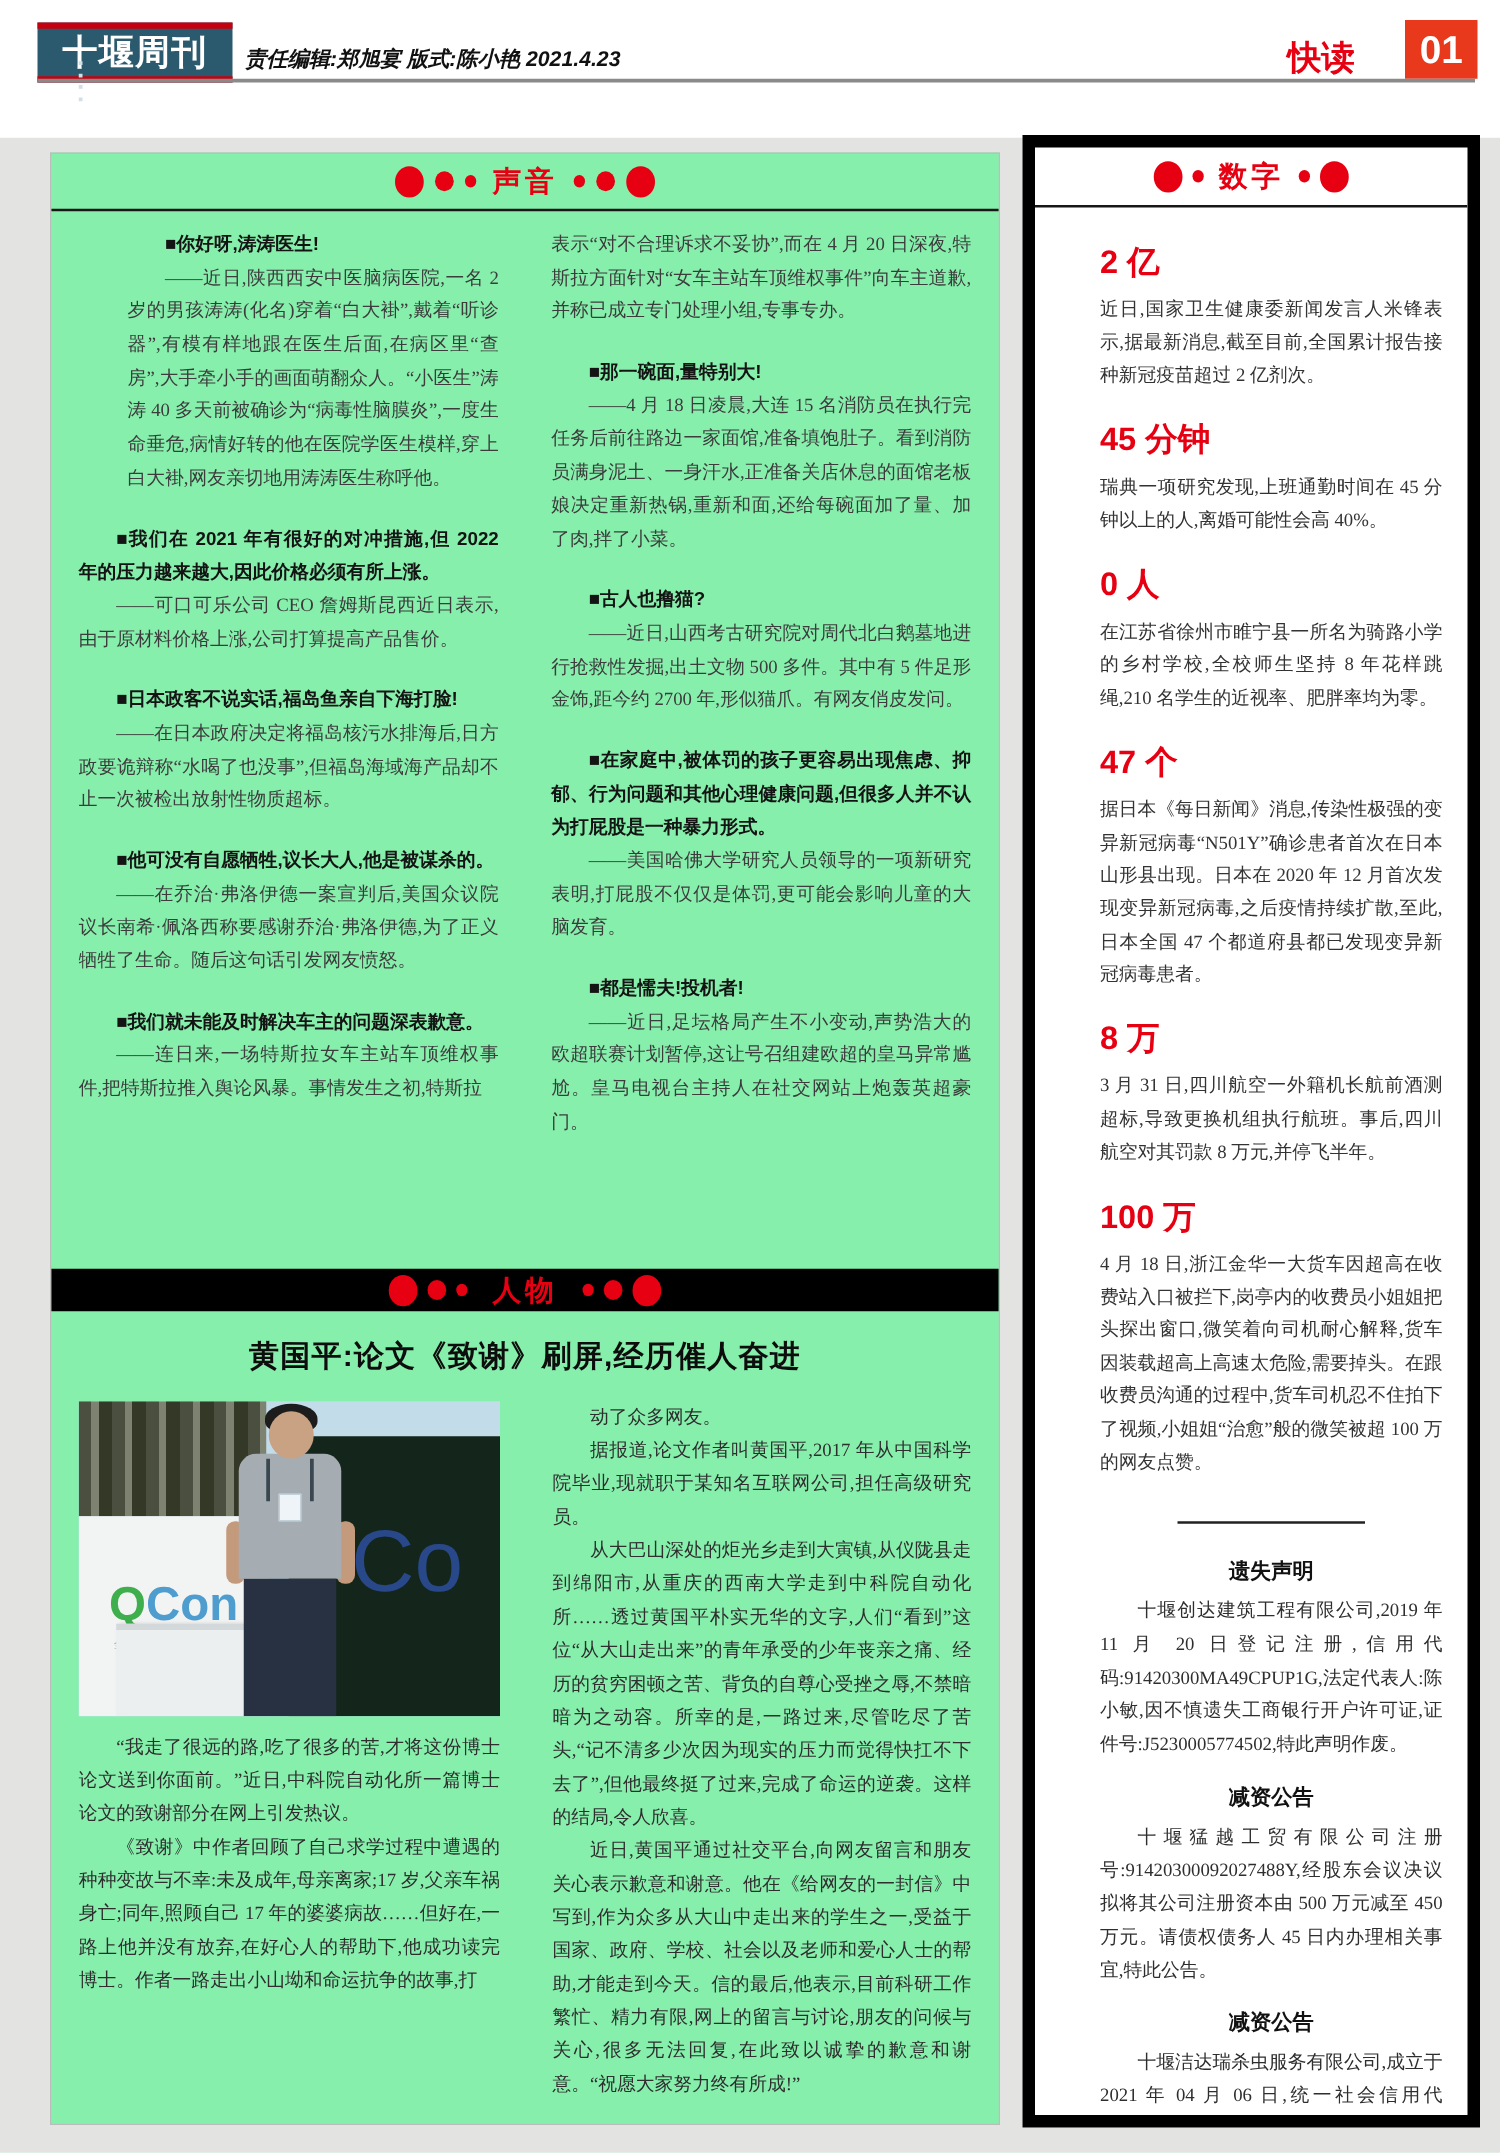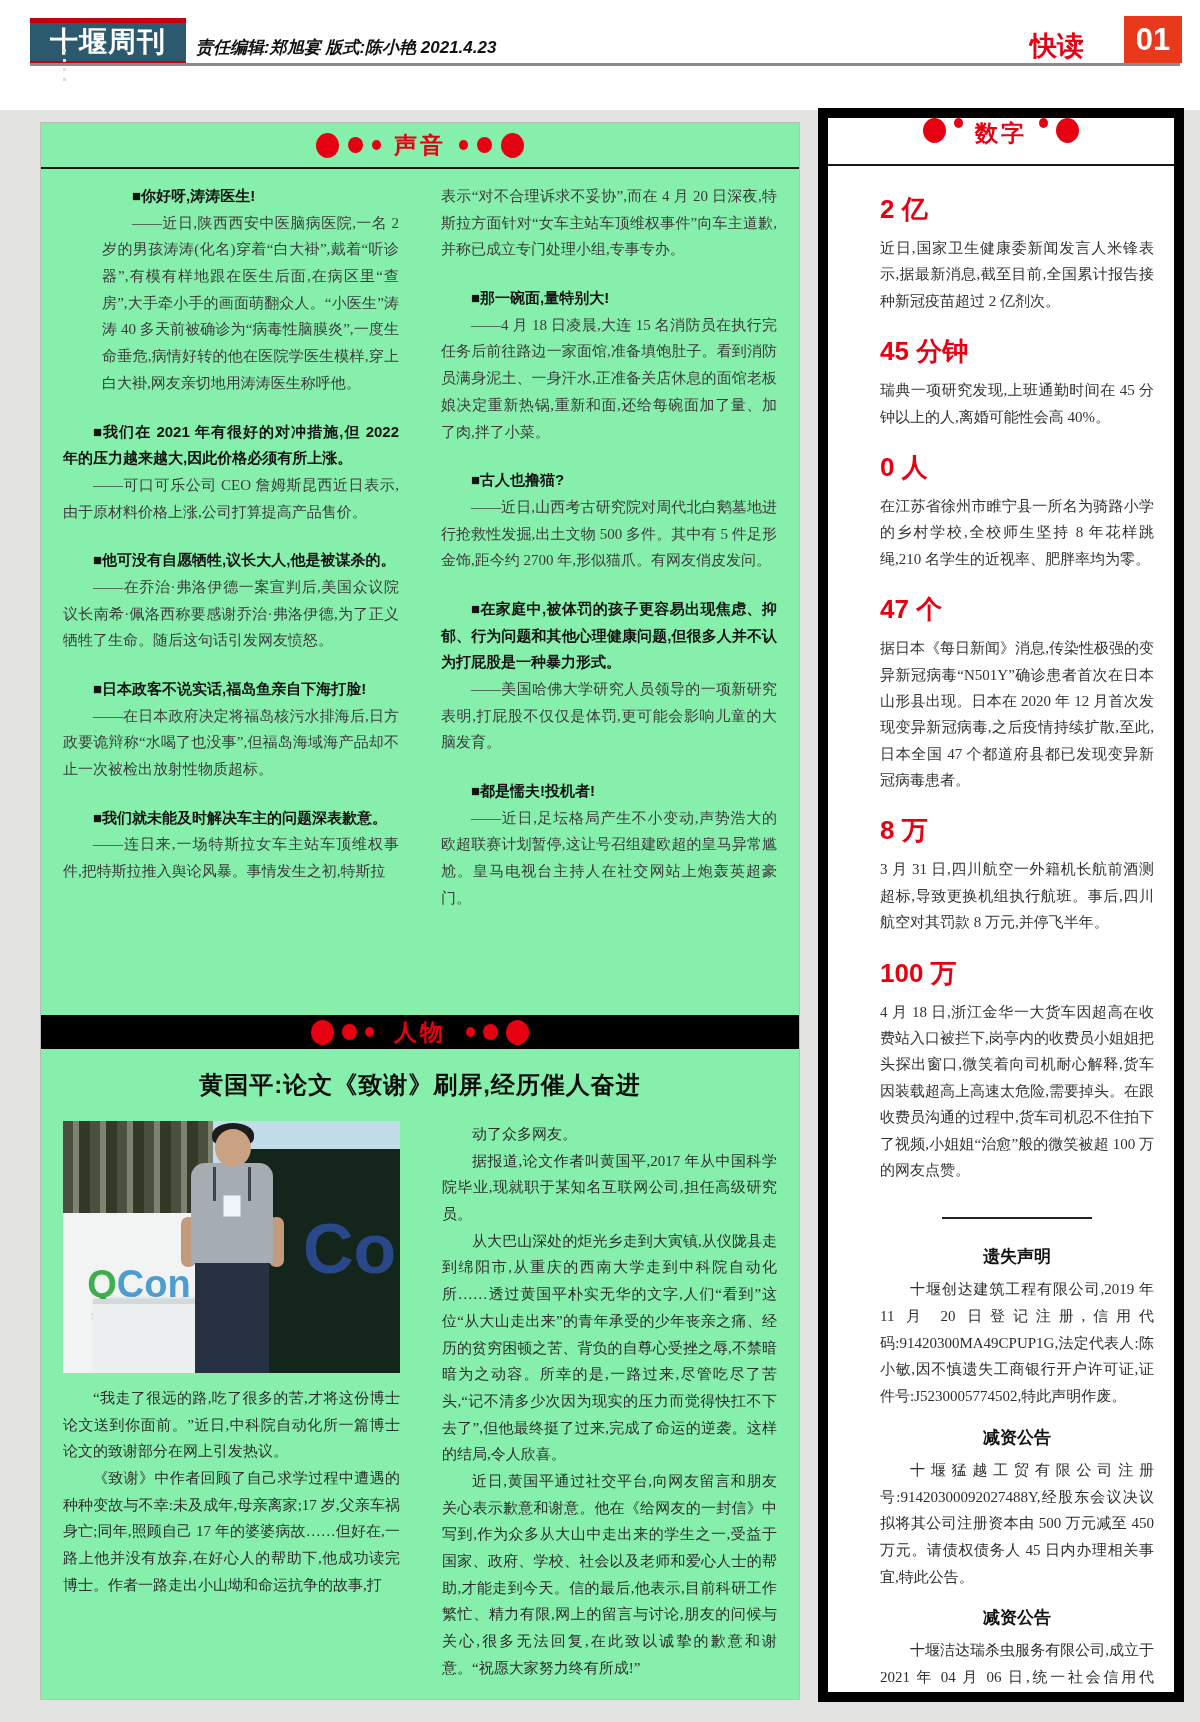--- a/index.html
+++ b/index.html
@@ -54,38 +54,38 @@
   
   .photo { position:relative; width:337px; height:252px; background:#c3dcea; overflow:hidden; margin-bottom:12px; }
   .blinds { position:absolute; left:0; top:0; width:150px; height:92px;
             background:repeating-linear-gradient(90deg,#4a4f40 0 10px,#7e8371 10px 16px,#343826 16px 27px); }
   .qcon-panel { position:absolute; left:0; top:92px; width:152px; height:160px; background:#f2f4f3;
                 display:flex; flex-direction:column; align-items:center; justify-content:center; gap:6px; }
   .qcon-logo { font-family:"Liberation Sans",sans-serif; font-weight:700; font-size:38px; line-height:1; }
   .qcon-q { color:#3fae4d; } .qcon-con { color:#4f9ccf; }
   .qcon-sub { font-family:"Liberation Sans",sans-serif; font-size:9px; letter-spacing:3px; color:#9db7c6; }
   .stage { position:absolute; left:168px; top:28px; width:169px; height:224px; background:#14261c; }
-  .stage-co { position:absolute; left:72px; top:60px; color:#2d4f9e; opacity:.85;
-              font-family:"Liberation Sans",sans-serif; font-weight:700; font-size:70px; }
+  .stage-co { position:absolute; left:50px; top:60px; color:#2d4f9e; opacity:.85;
+              font-family:"Liberation Sans",sans-serif; font-weight:400; font-size:70px; }
   .head-c { position:absolute; left:152px; top:8px; width:36px; height:38px; background:#c9a183; border-radius:50%; }
   .hair { position:absolute; left:149px; top:2px; width:42px; height:24px; background:#1c1c1c; border-radius:50% 50% 40% 40%; }
   .tshirt { position:absolute; left:128px; top:42px; width:82px; height:100px; background:#a6adb2; border-radius:14px 14px 0 0; }
   .arm-l { position:absolute; left:118px; top:96px; width:15px; height:50px; background:#c49a7c; border-radius:7px; }
   .arm-r { position:absolute; left:206px; top:96px; width:15px; height:50px; background:#c49a7c; border-radius:7px; }
   .lanyard { position:absolute; left:150px; top:46px; width:38px; height:34px;
              border-left:3px solid #3a4750; border-right:3px solid #3a4750; }
   .badge { position:absolute; left:160px; top:74px; width:18px; height:22px; background:#eef4f7; border:1px solid #c3d2da; }
   .pants { position:absolute; left:132px; top:142px; width:74px; height:110px; background:#273142; }
   .podium { position:absolute; left:30px; top:178px; width:118px; height:74px; background:#eceff0;
             border-top:5px solid #d3d8da; box-shadow:2px 0 4px rgba(0,0,0,.18); }
 
   
   .right-box { position:absolute; left:818px; top:108px; width:366px; height:1594px;
                border:10px solid #000000; background:#ffffff; overflow:hidden; }
-  .digits-head { height:48px; display:flex; align-items:flex-start; justify-content:center; gap:8px;
+  .digits-head { height:48px; display:flex; align-items:center; justify-content:center; gap:8px;
                  border-bottom:2px solid #161616; }
   .digits-body { padding:6px 20px 0 20px;margin-left:32px; }
   .digit-num { color:#e60012; font-family:"Liberation Sans",sans-serif; font-weight:700;
                font-size:26px; margin:20px 0 8px 0; }
   .digit-text { font-size:15px; line-height:1.76; color:#333; text-align:justify; }
   .notice-sep { width:150px; height:0; border-top:2px solid #222; margin:34px auto 26px auto; }
   .notice-title { text-align:center; font-family:"Liberation Sans",sans-serif; font-weight:700;
                   font-size:17px; color:#111; margin:16px 0 8px 0; }
   .notice-text { font-size:15px; line-height:1.78; color:#2e2e2e; text-indent:2em; text-align:justify; }
 </style>
@@ -128,26 +128,26 @@
     <div class="vcol">
       <div class="item">
         <p class="head-line">■你好呀,涛涛医生!</p>
         <p class="quote">——近日,陕西西安中医脑病医院,一名 2 岁的男孩涛涛(化名)穿着“白大褂”,戴着“听诊器”,有模有样地跟在医生后面,在病区里“查房”,大手牵小手的画面萌翻众人。“小医生”涛涛 40 多天前被确诊为“病毒性脑膜炎”,一度生命垂危,病情好转的他在医院学医生模样,穿上白大褂,网友亲切地用涛涛医生称呼他。</p>
       </div>
       <div class="item">
         <p class="head-line">■我们在 2021 年有很好的对冲措施,但 2022 年的压力越来越大,因此价格必须有所上涨。</p>
         <p class="quote">——可口可乐公司 CEO 詹姆斯昆西近日表示,由于原材料价格上涨,公司打算提高产品售价。</p>
       </div>
       <div class="item">
+        <p class="head-line">■日本政客不说实话,福岛鱼亲自下海打脸!</p>
+        <p class="quote">——在日本政府决定将福岛核污水排海后,日方政要诡辩称“水喝了也没事”,但福岛海域海产品却不止一次被检出放射性物质超标。</p>
+      </div>
+      <div class="item">
         <p class="head-line">■他可没有自愿牺牲,议长大人,他是被谋杀的。</p>
         <p class="quote">——在乔治·弗洛伊德一案宣判后,美国众议院议长南希·佩洛西称要感谢乔治·弗洛伊德,为了正义牺牲了生命。随后这句话引发网友愤怒。</p>
-      </div>
-      <div class="item">
-        <p class="head-line">■日本政客不说实话,福岛鱼亲自下海打脸!</p>
-        <p class="quote">——在日本政府决定将福岛核污水排海后,日方政要诡辩称“水喝了也没事”,但福岛海域海产品却不止一次被检出放射性物质超标。</p>
       </div>
       <div class="item">
         <p class="head-line">■我们就未能及时解决车主的问题深表歉意。</p>
         <p class="quote">——连日来,一场特斯拉女车主站车顶维权事件,把特斯拉推入舆论风暴。事情发生之初,特斯拉</p>
       </div>
     </div>
     <div class="vcol">
       <p class="quote cont">表示“对不合理诉求不妥协”,而在 4 月 20 日深夜,特斯拉方面针对“女车主站车顶维权事件”向车主道歉,并称已成立专门处理小组,专事专办。</p>
       <div class="item">
         <p class="head-line">■那一碗面,量特别大!</p>

